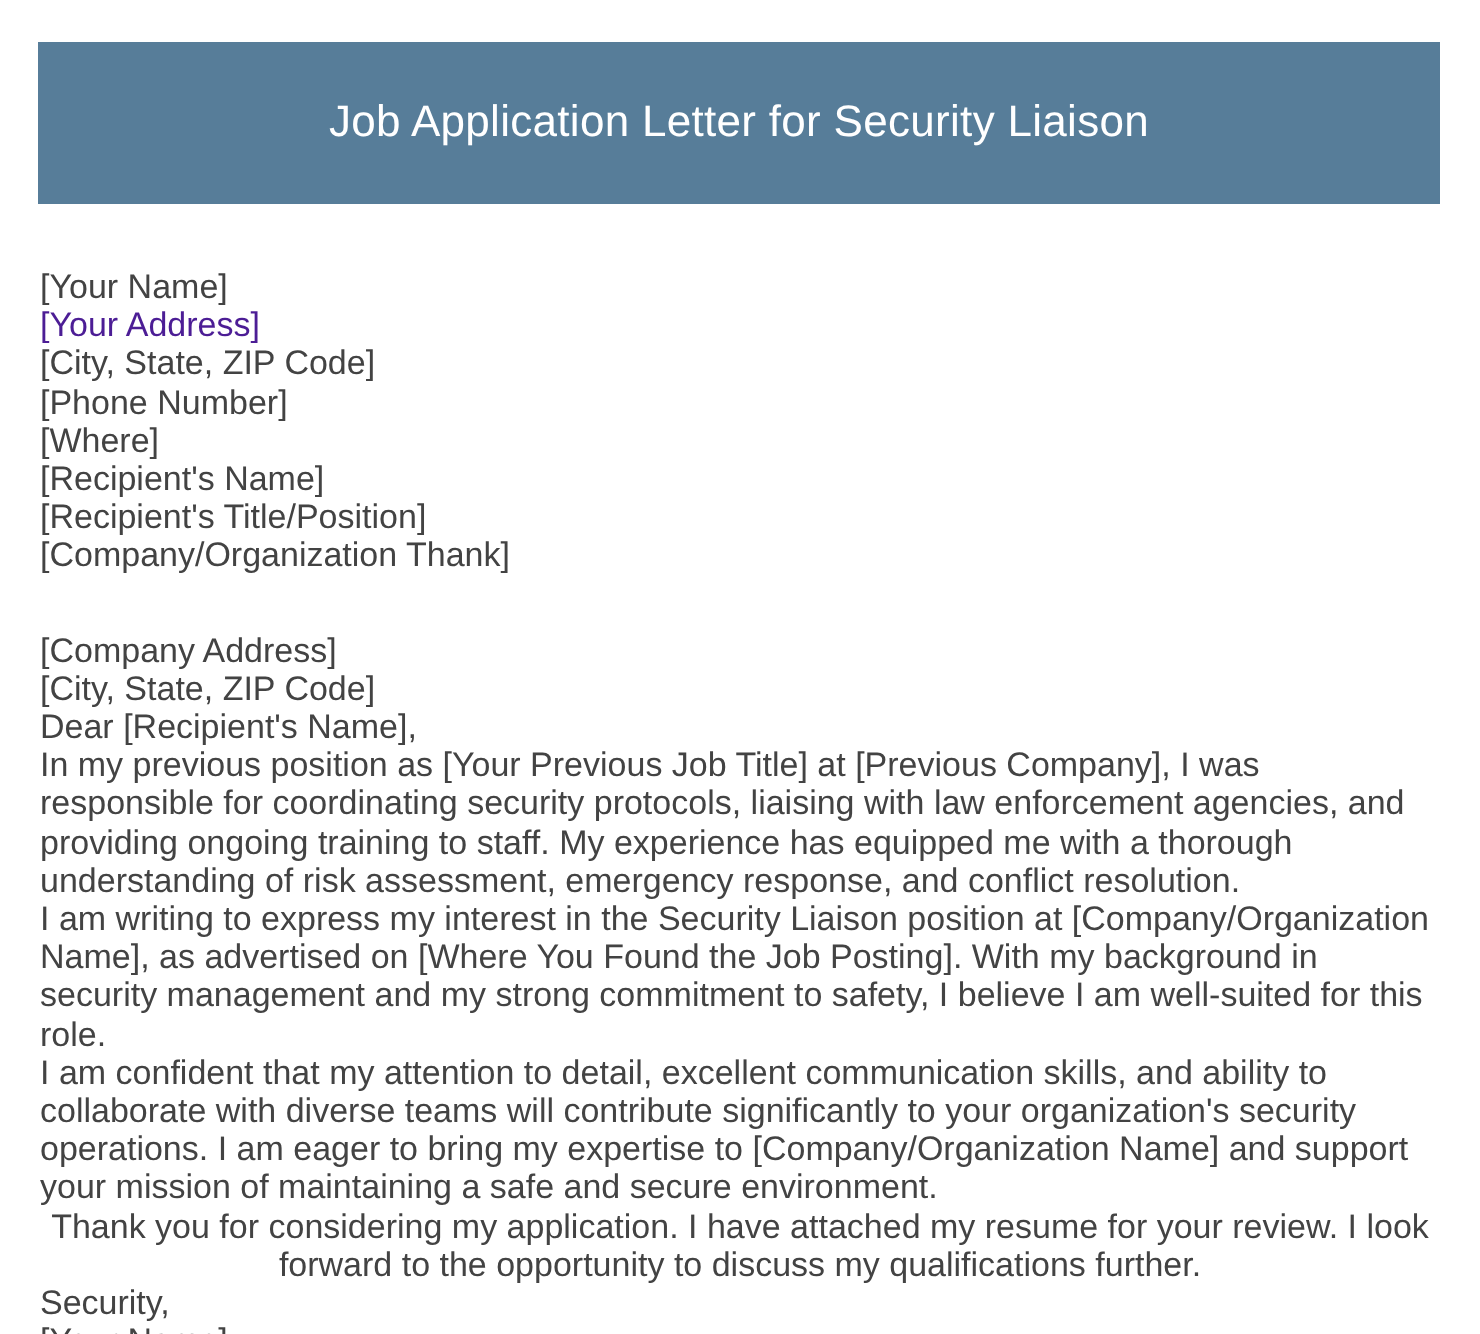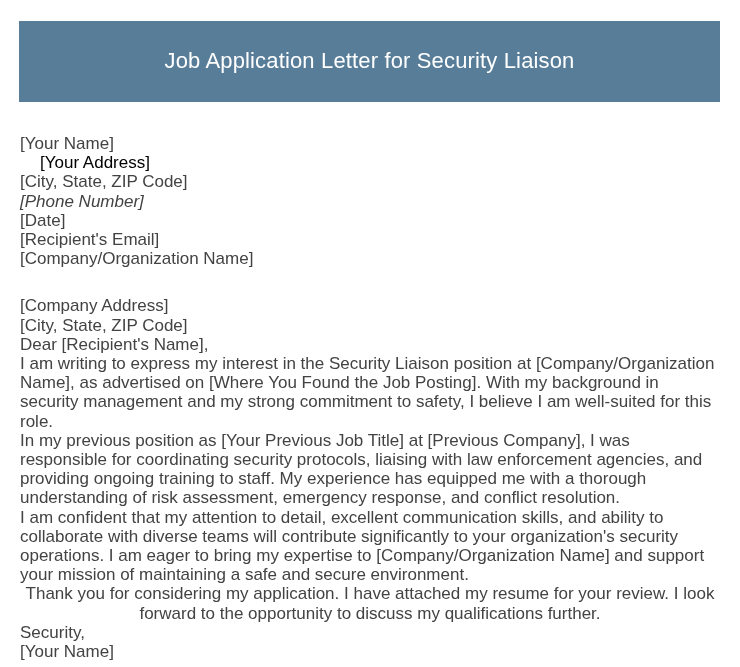--- a/index.html
+++ b/index.html
@@ -73,37 +73,38 @@
 <div id="doc-root" style="background: rgb(255, 255, 255);">
 
   <div id="header-band" style="background: rgb(87, 125, 153);">
     <div id="doc-title" style="color: rgb(255, 255, 255);">Job Application Letter for Security Liaison</div>
   </div>
 
   <div id="letter-body">
 
     <div>
       <div class="letter-line" style="color: rgb(67, 67, 67);">[Your Name]</div>
-      <div class="letter-line" style="color: #000000; margin-left: 20px;">[Your Address]</div>
+      <div class="letter-line" style="color: #4c1d95;">[Your Address]</div>
       <div class="letter-line" style="color: rgb(67, 67, 67);">[City, State, ZIP Code]</div>
-      <div class="letter-line" style="color: rgb(67, 67, 67); font-style: italic;">[Phone Number]</div>
-      <div class="letter-line" style="color: rgb(67, 67, 67);">[Date]</div>
+      <div class="letter-line" style="color: rgb(67, 67, 67);">[Phone Number]</div>
+      <div class="letter-line" style="color: rgb(67, 67, 67);">[Where]</div>
     </div>
 
     <div>
-      <div class="letter-line" style="color: rgb(67, 67, 67);">[Recipient's Email]</div>
-      <div class="letter-line" style="color: rgb(67, 67, 67);">[Company/Organization Name]</div>
+      <div class="letter-line" style="color: rgb(67, 67, 67);">[Recipient's Name]</div>
+      <div class="letter-line" style="color: rgb(67, 67, 67);">[Recipient's Title/Position]</div>
+      <div class="letter-line" style="color: rgb(67, 67, 67);">[Company/Organization Thank]</div>
       <div class="letter-line" style="color: rgb(67, 67, 67); margin-top: 28px;">[Company Address]</div>
       <div class="letter-line" style="color: rgb(67, 67, 67);">[City, State, ZIP Code]</div>
     </div>
 
     <div class="letter-line" style="color: rgb(67, 67, 67);">Dear [Recipient's Name],</div>
 
+    <p class="letter-para" style="color: rgb(67, 67, 67);">In my previous position as [Your Previous Job Title] at [Previous Company], I was responsible for coordinating security protocols, liaising with law enforcement agencies, and providing ongoing training to staff. My experience has equipped me with a thorough understanding of risk assessment, emergency response, and conflict resolution.</p>
     <p class="letter-para" style="color: rgb(67, 67, 67);">I am writing to express my interest in the Security Liaison position at [Company/Organization Name], as advertised on [Where You Found the Job Posting]. With my background in security management and my strong commitment to safety, I believe I am well-suited for this role.</p>
-    <p class="letter-para" style="color: rgb(67, 67, 67);">In my previous position as [Your Previous Job Title] at [Previous Company], I was responsible for coordinating security protocols, liaising with law enforcement agencies, and providing ongoing training to staff. My experience has equipped me with a thorough understanding of risk assessment, emergency response, and conflict resolution.</p>
     <p class="letter-para" style="color: rgb(67, 67, 67);">I am confident that my attention to detail, excellent communication skills, and ability to collaborate with diverse teams will contribute significantly to your organization's security operations. I am eager to bring my expertise to [Company/Organization Name] and support your mission of maintaining a safe and secure environment.</p>
     <p class="letter-para" style="color: rgb(67, 67, 67); text-align: center;">Thank you for considering my application. I have attached my resume for your review. I look forward to the opportunity to discuss my qualifications further.</p>
 
     <div class="letter-line" style="color: rgb(67, 67, 67);">Security,</div>
     <div class="letter-line" style="color: rgb(67, 67, 67);">[Your Name]</div>
 
   </div>
 </div>
 
 </body></html>

